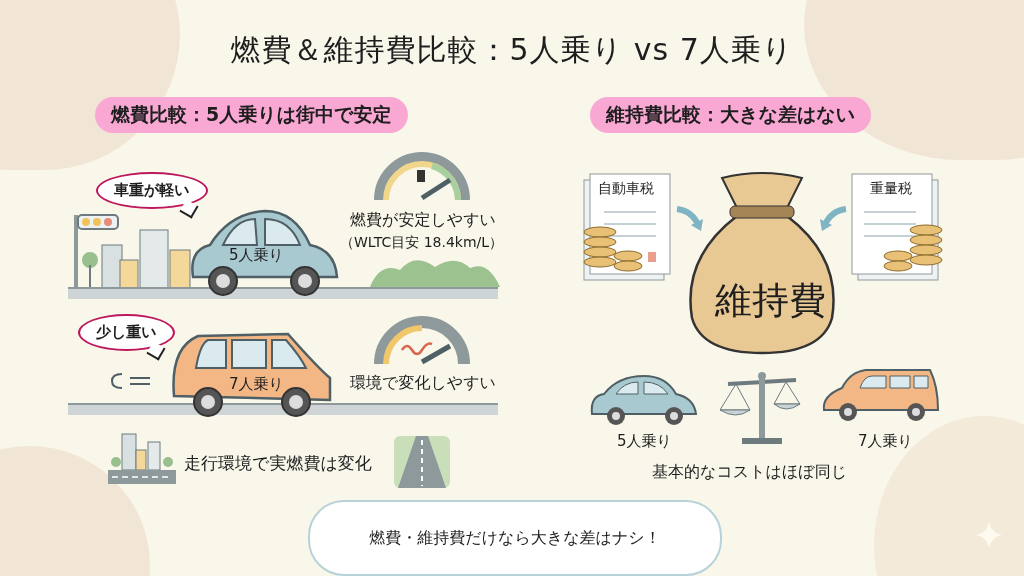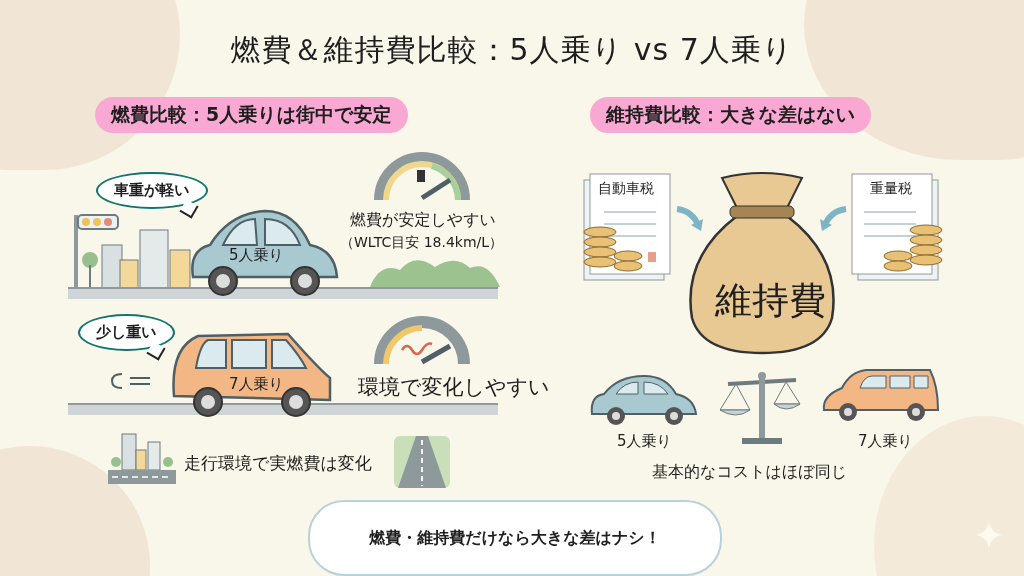--- a/index.html
+++ b/index.html
@@ -17,34 +17,34 @@
   .sparkle { position:absolute; right:22px; bottom:28px; width:26px; height:26px; }
 
   .title { position:absolute; left:0; right:0; top:30px; text-align:center;
            font-size:30px; font-weight:normal; letter-spacing:1px; }
 
   .pill { position:absolute; background:#f9a8d4; border-radius:20px; font-weight:bold;
           font-size:19px; padding:5px 16px; white-space:nowrap; }
   .pill-left { left:95px; top:97px; }
   .pill-right { left:590px; top:97px; }
 
-  .bubble { position:absolute; background:#fff; border:2px solid #0f766e; border-radius:50%;
+  .bubble { position:absolute; background:#fff; border:2px solid #be185d; border-radius:50%;
             font-weight:bold; font-size:15px; padding:7px 16px; }
   .bubble::after { content:""; position:absolute; right:10px; bottom:-9px; width:12px; height:12px;
                    background:#fff; border-right:2px solid #222; border-bottom:2px solid #222; transform:rotate(30deg); }
 
   .road { position:absolute; height:10px; background:#cfd5d6; border-top:2px solid #8e999c; }
 
   .label { position:absolute; font-weight:normal; white-space:nowrap; }
   .svgabs { position:absolute; }
 
   .bottom-cloud { position:absolute; left:308px; top:500px; width:410px; height:72px;
                   background:#fff; border:2px solid #b7d2d8; border-radius:36px;
                   display:flex; flex-direction:column; align-items:center; justify-content:center;
-                  font-weight:bold; font-size:16px; line-height:24px; }
+                  font-weight:normal; font-size:16px; line-height:24px; }
 </style>
 </head>
 <body>
 
 <div class="blob blob-tl"></div>
 <div class="blob blob-tr"></div>
 <div class="blob blob-bl"></div>
 <div class="blob blob-br"></div>
 <svg class="sparkle" viewBox="0 0 26 26">
     <path d="M13 0 Q15 11 26 13 Q15 15 13 26 Q11 15 0 13 Q11 11 13 0Z" fill="#fffaf0"></path>
@@ -113,21 +113,21 @@
     <circle cx="128" cy="74" r="7" fill="#ddd"></circle>
 </svg>
 <div class="label" style="left:229px;top:375px;font-size:15px">7人乗り</div>
 
 <svg class="svgabs" style="left:372px;top:312px" width="100" height="55" viewBox="0 0 100 55">
   <path d="M8 52 A42 42 0 0 1 92 52" fill="none" stroke="#8e999c" stroke-width="12"></path>
   <path d="M14 52 A36 36 0 0 1 50 16" fill="none" stroke="#f0c76a" stroke-width="6"></path>
   <path d="M30 38 q5 -8 10 0 t10 0 t10 -6" fill="none" stroke="#d9674d" stroke-width="2.5"></path>
   <line x1="50" y1="50" x2="78" y2="34" stroke="#4e6065" stroke-width="5"></line>
 </svg>
-<div class="label" style="left:358px;top:373px;font-size:21px">環境で変化しやすい</div>
+<div class="label" style="left:350px;top:373px;font-size:16px">環境で変化しやすい</div>
 
 <svg class="svgabs" style="left:108px;top:432px" width="68" height="52" viewBox="0 0 68 52">
   <rect x="14" y="2" width="14" height="36" fill="#d8e0e2" stroke="#6d7b7f"></rect>
   <rect x="28" y="18" width="10" height="20" fill="#f4d89a" stroke="#6d7b7f"></rect>
   <rect x="40" y="10" width="12" height="28" fill="#e4e9ea" stroke="#6d7b7f"></rect>
   <circle cx="8" cy="30" r="5" fill="#98c08f"></circle>
     <circle cx="60" cy="30" r="5" fill="#98c08f"></circle>
   <rect x="0" y="38" width="68" height="14" fill="#8e999c"></rect>
   <line x1="4" y1="45" x2="64" y2="45" stroke="#fff" stroke-width="1.5" stroke-dasharray="6 4"></line>
 </svg>

